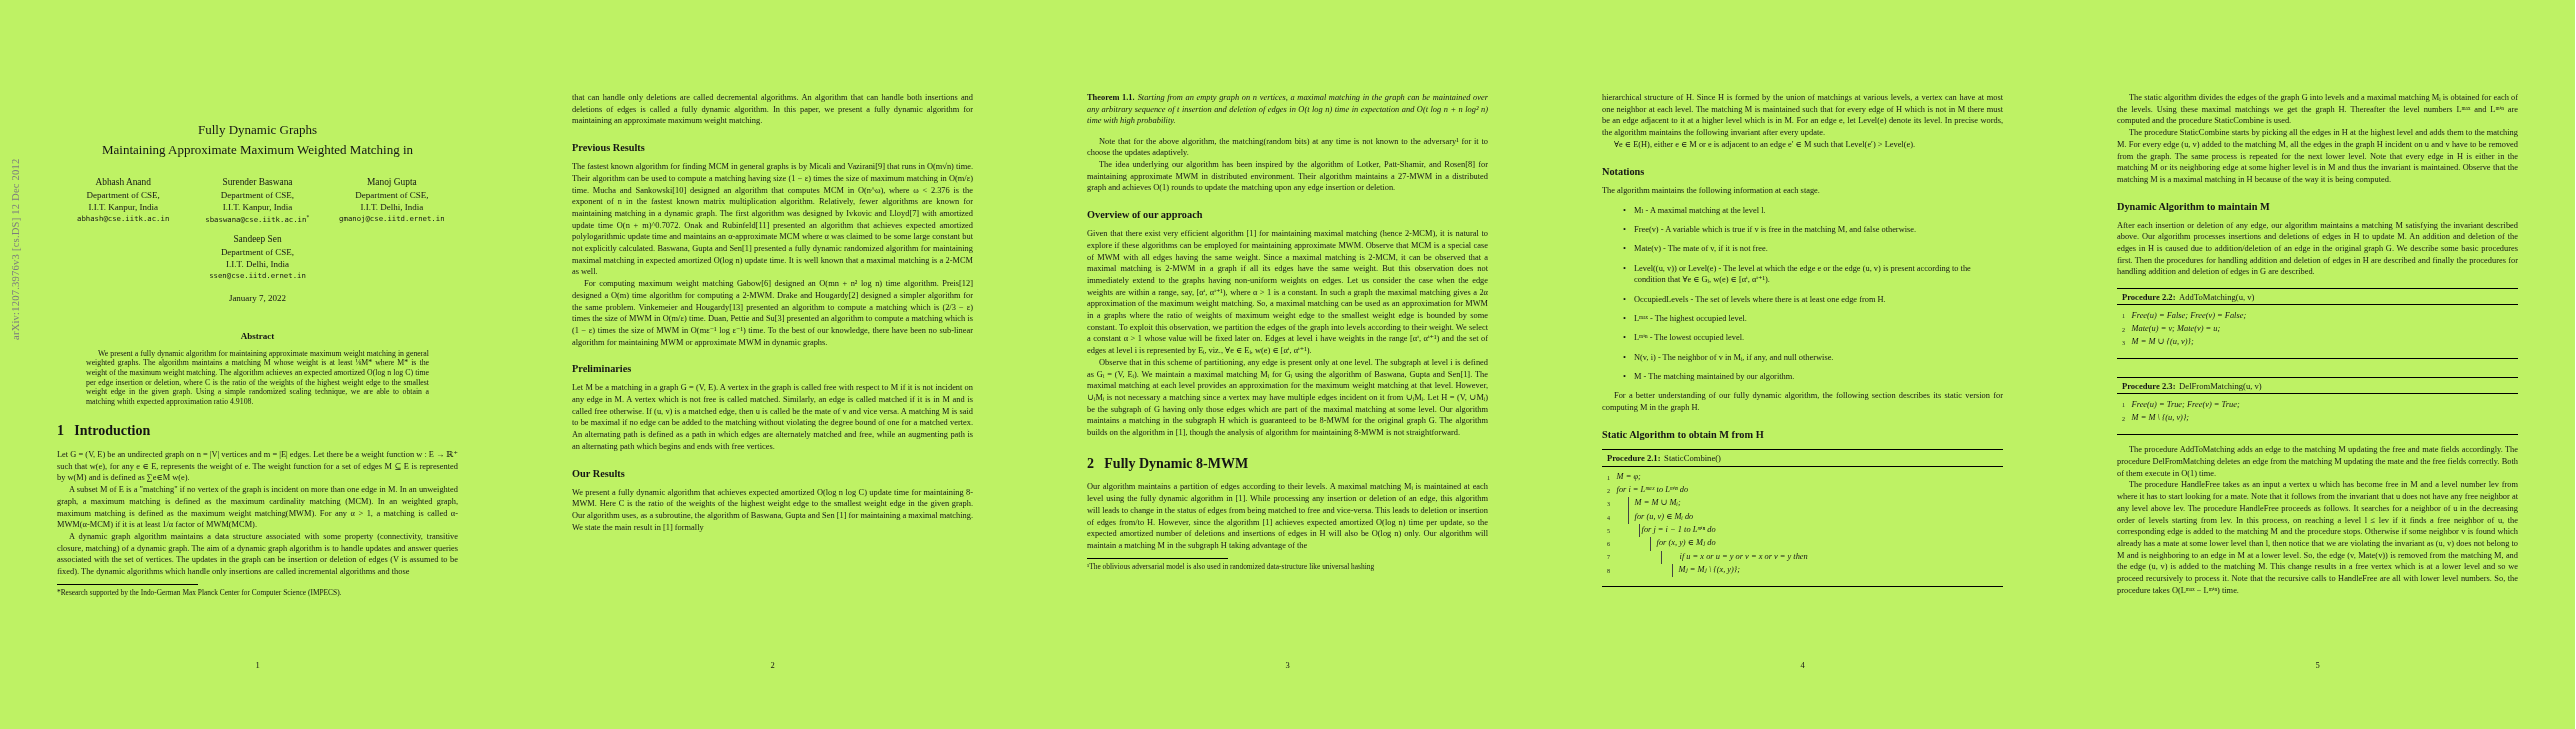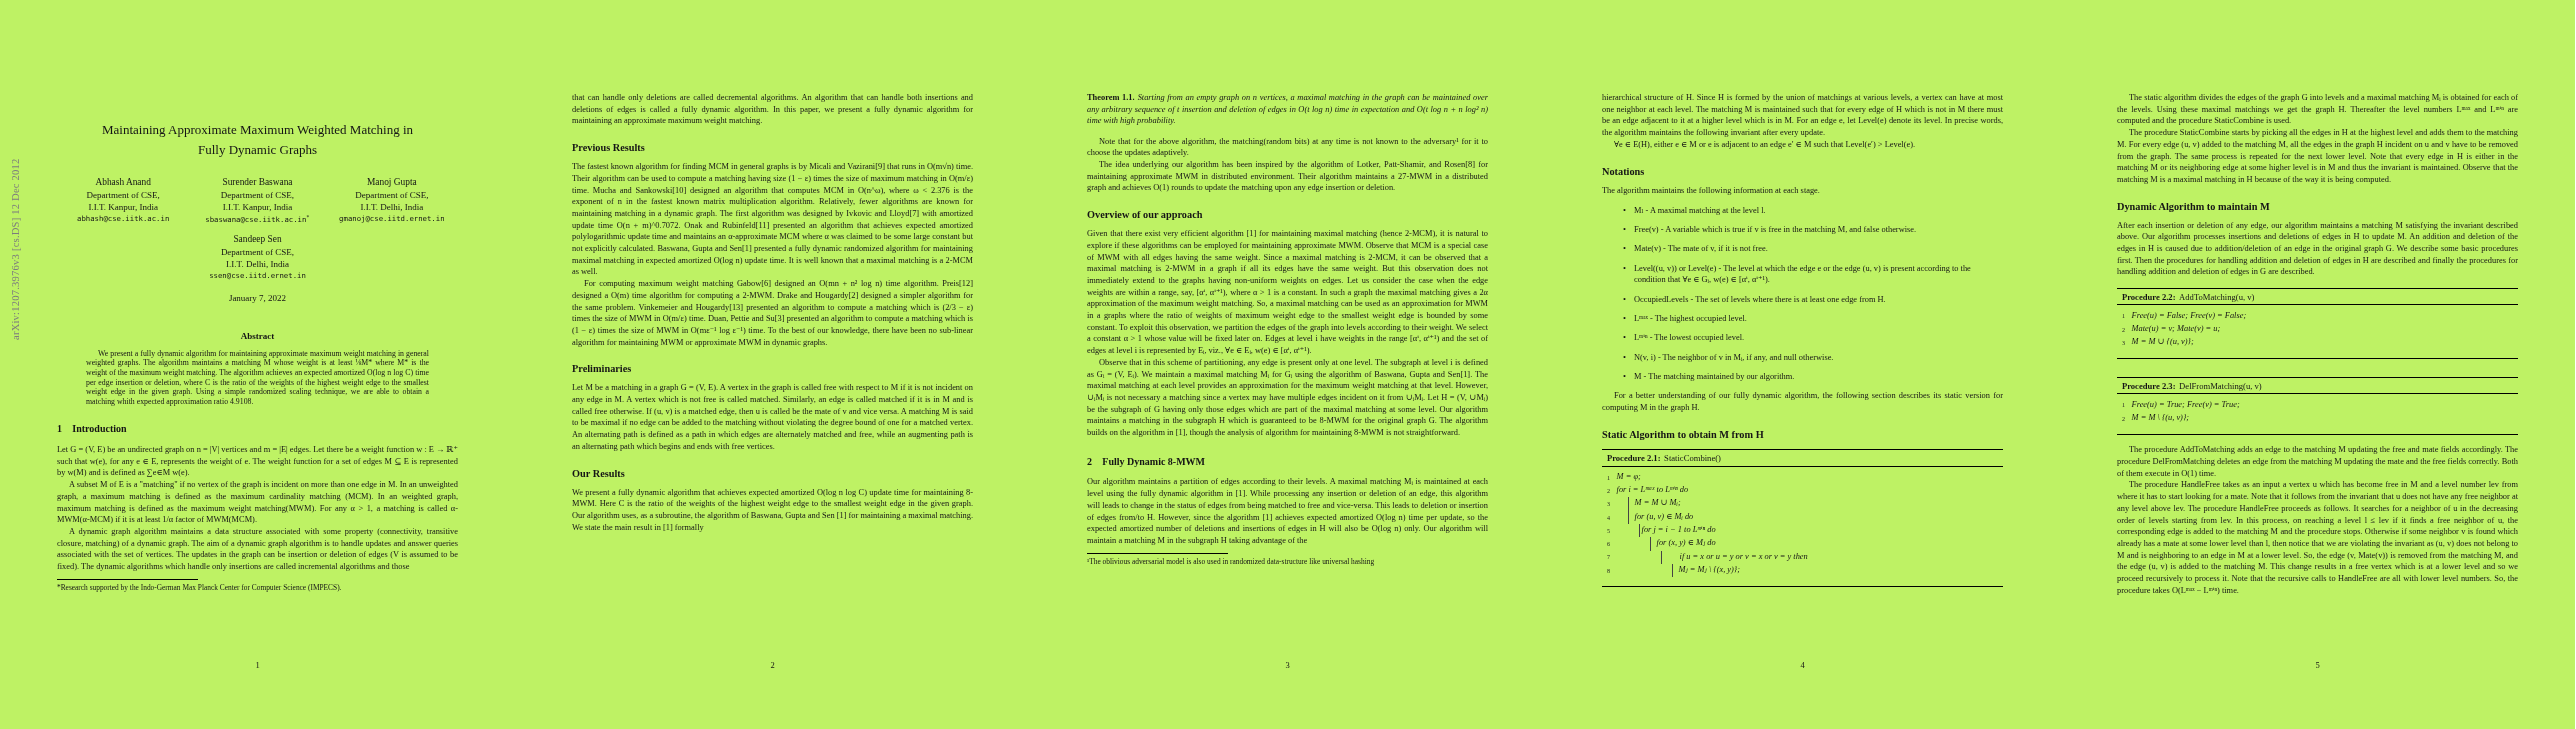--- a/index.html
+++ b/index.html
@@ -22,21 +22,21 @@
   .em { margin-top:1.2px; font-family:"DejaVu Sans Mono","Liberation Mono",monospace; font-size:7.3px; }
   .em sup { font-size:5.5px; }
   .date { text-align:center; margin-top:13.4px; font-size:9px; }
   .abs-h { text-align:center; font-weight:bold; font-size:9px; margin-top:28px; }
   .abs { margin:7.3px 29px 0; text-align:justify; font-size:7.8px; line-height:9.6px; text-indent:12px; }
 
   
   .content { padding-top:92px; }
   p.just { margin:0; text-align:justify; font-size:8.4px; line-height:11.7px; }
   p.ind { text-indent:12px; }
-  .sec { font-size:10px; font-weight:bold; margin:17px 0 9.7px; }
+  .sec { font-size:14px; font-weight:bold; margin:17px 0 9.7px; }
   .sec .num { margin-right:10.3px; }
   .h3 { font-size:10.3px; font-weight:bold; margin:15px 0 8px; }
   .thm { margin:0 0 8.5px; font-size:8.4px; line-height:11.7px; font-style:italic; text-align:justify; }
   .thm .lbl { font-style:normal; font-weight:bold; margin-right:3px; }
   .inv { margin:8px 0; }
 
   
   ul.notes { margin:8.5px 0 0; padding-left:32px; list-style:none; }
   ul.notes li { position:relative; margin-bottom:7.6px; font-size:8.4px; line-height:11.7px; }
   ul.notes li::before { content:"\2022"; position:absolute; left:-11px; font-size:8.5px; }
@@ -61,22 +61,22 @@
   .pn { position:absolute; left:0; right:0; top:660px; text-align:center; font-size:8.5px; }
 </style>
 </head>
 <body>
 
 <div id="pages">
 
   <div class="page">
     <div class="stamp">arXiv:1207.3976v3  [cs.DS]  12 Dec 2012</div>
     <div class="title">
+      <div>Fully Dynamic Graphs</div>
       <div>Maintaining Approximate Maximum Weighted Matching in</div>
-      <div>Fully Dynamic Graphs</div>
     </div>
     <div class="auth-row">
       <div class="auth">
         <div class="nm">Abhash Anand</div>
         <div class="dp">Department of CSE,</div>
         <div class="dp">I.I.T. Kanpur, India</div>
         <div class="em">abhash@cse.iitk.ac.in</div>
       </div>
       <div class="auth">
         <div class="nm">Surender Baswana</div>

